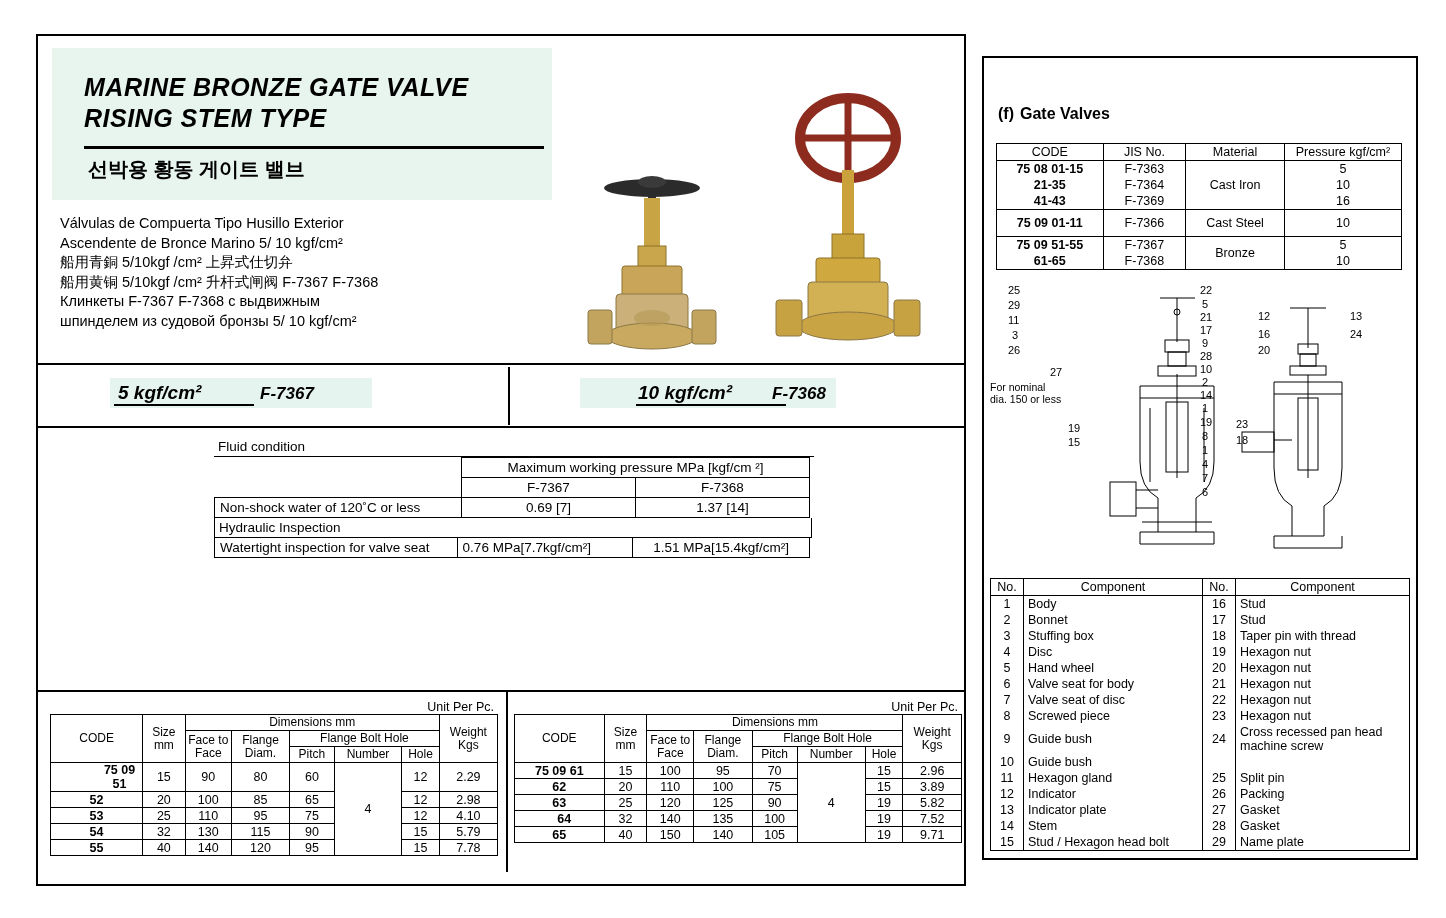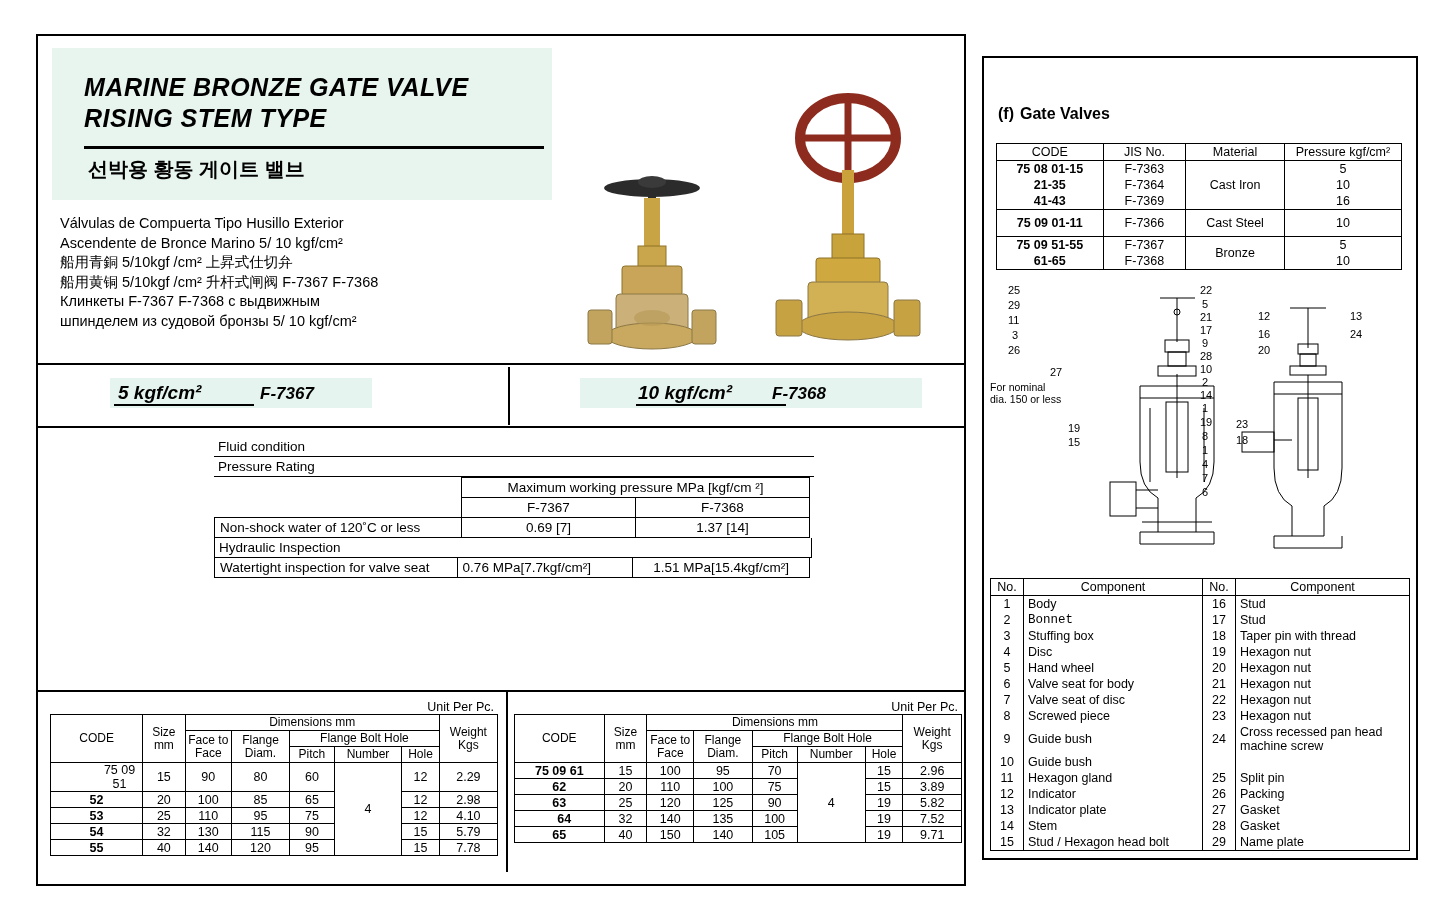--- a/index.html
+++ b/index.html
@@ -133,29 +133,28 @@
   <div class="hline" style="left:38px;top:363px;width:926px;"></div>
   <div class="bar-sep"></div>
   <div class="hline" style="left:38px;top:426px;width:926px;"></div>
 
   <div class="kgf-box" style="left:110px;top:378px;width:262px;">
     <span class="kgf-label">5 kgf/cm²</span>
   </div>
   <div class="kgf-underline" style="left:114px;top:404px;width:140px;"></div>
   <div class="kgf-code" style="left:260px;top:384px;">F-7367</div>
 
-  <div class="kgf-box" style="left:580px;top:378px;width:342px;">
+  <div class="kgf-box" style="left:580px;top:378px;width:256px;">
     <span class="kgf-label" style="margin-left:50px;">10 kgf/cm²</span>
   </div>
   <div class="kgf-underline" style="left:636px;top:404px;width:150px;"></div>
   <div class="kgf-code" style="left:772px;top:384px;">F-7368</div>
 
   <div class="fc">
     <div style="border-bottom:1px solid #000;padding:2px 4px;">Fluid condition</div>
-    <div style="border-bottom:1px solid #000;padding:2px 4px;">Pressure Rating</div>
     <table class="grid" style="width:596px;">
       <tbody>
           <tr>
         <td style="border:none;width:250px;"></td>
         <td colspan="2" style="text-align:center;">Maximum working pressure  MPa [kgf/cm ²]</td>
       </tr>
       <tr>
         <td style="border-left:none;border-top:none;border-bottom:none;"></td>
         <td style="text-align:center;width:172px;">F-7367</td>
         <td style="text-align:center;width:172px;">F-7368</td>
@@ -196,21 +195,21 @@
         <td rowspan="2" style="width:44px;">Face to Face</td>
         <td rowspan="2" style="width:56px;">Flange Diam.</td>
         <td colspan="3">Flange Bolt Hole</td>
       </tr>
       <tr class="dimhead">
         <td style="width:42px;">Pitch</td>
         <td style="width:66px;">Number</td>
         <td style="width:34px;">Hole</td>
       </tr>
       <tr>
-        <td style="font-weight:normal;padding-left:48px;">75 09 51</td>
+        <td style="font-weight:bold;padding-left:48px;">75 09 51</td>
         <td>15</td>
         <td>90</td>
         <td>80</td>
         <td>60</td>
         <td rowspan="5">4</td>
         <td>12</td>
         <td>2.29</td>
       </tr>
       <tr>
         <td style="font-weight:bold;">52</td>
@@ -452,21 +451,21 @@
       <td style="text-align:center;">Component</td>
     </tr>
     <tr>
       <td class="n" style="border-bottom:none;">1</td>
       <td style="border-bottom:none;">Body</td>
       <td class="n" style="border-bottom:none;">16</td>
       <td style="border-bottom:none;">Stud</td>
     </tr>
     <tr>
       <td class="n" style="border-bottom:none;border-top:none;">2</td>
-      <td style="border-bottom:none;border-top:none;font-family:Liberation Mono, monospace;">Bonnet</td>
+      <td style="border-bottom:none;border-top:none;">Bonnet</td>
       <td class="n" style="border-bottom:none;border-top:none;">17</td>
       <td style="border-bottom:none;border-top:none;">Stud</td>
     </tr>
     <tr>
       <td class="n" style="border-bottom:none;border-top:none;">3</td>
       <td style="border-bottom:none;border-top:none;">Stuffing box</td>
       <td class="n" style="border-bottom:none;border-top:none;">18</td>
       <td style="border-bottom:none;border-top:none;">Taper pin with thread</td>
     </tr>
     <tr>

